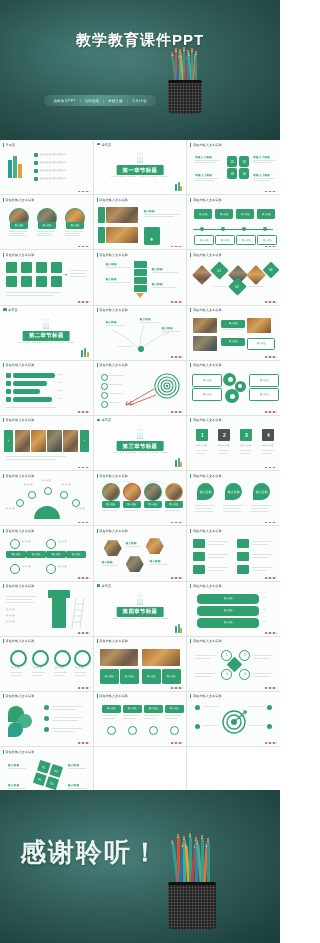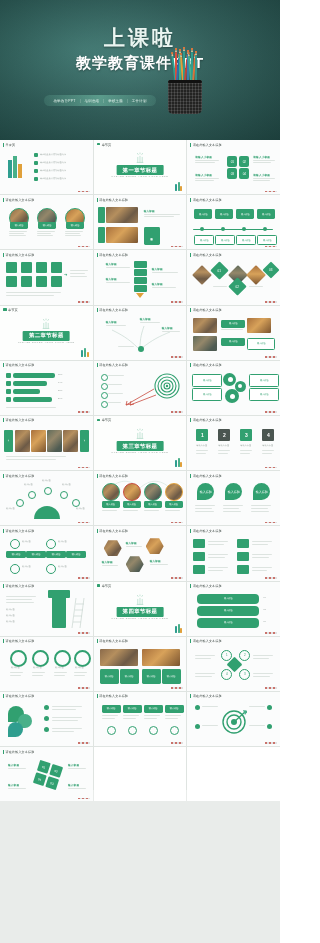--- a/index.html
+++ b/index.html
@@ -94,21 +94,20 @@
 </style>
 </head>
 <body>
 
 <div class="page">
 
   <div class="cover">
     <div class="vignette"></div>
 
     <div class="cover-title">
-      <div class="ct1">上课啦</div>
       <div class="ct2">教学教育课件PPT</div>
     </div>
 
     <div class="tagbar">
       <span>教学教育PPT</span>
         <i>|</i>
       <span>培训总结</span>
         <i>|</i>
       <span>学校主题</span>
         <i>|</i>
@@ -789,14 +788,38 @@
       <div class="ghd" style="left:68px;top:36px;">输入标题</div>
       <div class="gline" style="left:68px;top:41px;width:18px;"></div>
       <div class="footlogo"></div>
     </div>
 
     <div class="slide blank"></div>
 
     <div class="slide blank"></div>
   </div>
 
+  <div class="closing">
+    <div class="vignette"></div>
+    <div class="thanks">感谢聆听！</div>
+
+    <div class="cup" style="left:168px;top:48px;">
+      <div class="pencils" style="height:46px;">
+        <span class="pencil" style="width:3px;height:40px;background:#2f9e8f;transform:rotate(-7deg);"></span>
+        <span class="pencil" style="width:3px;height:46px;background:#d94f3d;"></span>
+        <span class="pencil" style="width:3px;height:37px;background:#2f6fae;transform:rotate(5deg);"></span>
+        <span class="pencil" style="width:3px;height:44px;background:#3fae8c;"></span>
+        <span class="pencil" style="width:3px;height:38px;background:#e0a03a;transform:rotate(-4deg);"></span>
+        <span class="pencil" style="width:3px;height:47px;background:#2f9e8f;"></span>
+        <span class="pencil" style="width:3px;height:36px;background:#c0443a;transform:rotate(6deg);"></span>
+        <span class="pencil" style="width:3px;height:43px;background:#3a7fae;"></span>
+        <span class="pencil" style="width:3px;height:40px;background:#49b089;transform:rotate(-5deg);"></span>
+        <span class="pencil" style="width:3px;height:45px;background:#2f9e8f;"></span>
+        <span class="pencil" style="width:3px;height:37px;background:#d9743c;transform:rotate(4deg);"></span>
+        <span class="pencil" style="width:3px;height:42px;background:#35958a;"></span>
+      </div>
+      <div class="cupbody" style="width:48px;height:48px;margin-top:-2px;">
+        <div class="cuprim"></div>
+      </div>
+    </div>
+  </div>
 
 </div>
 
 </body></html>

